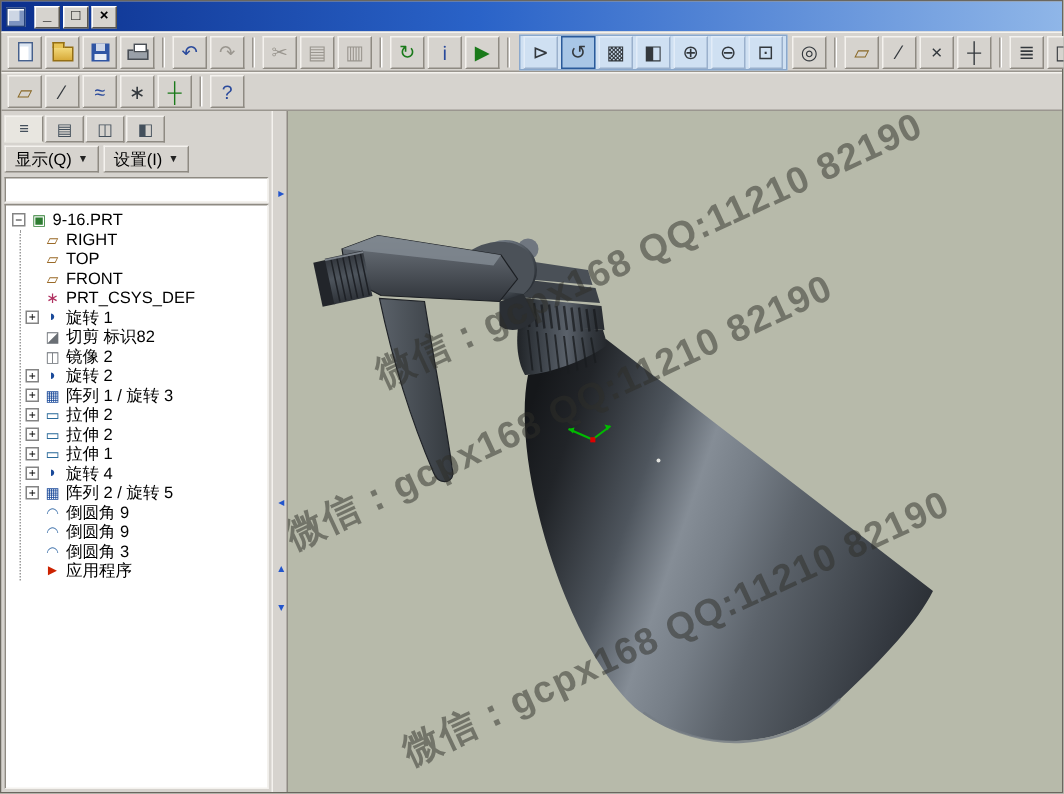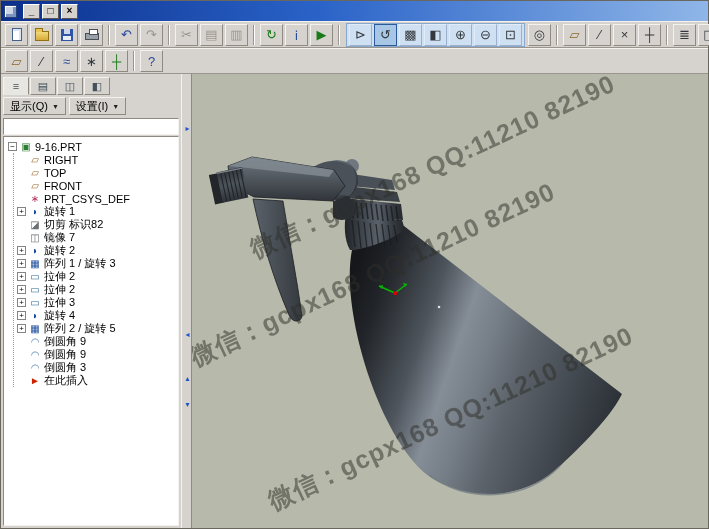--- a/index.html
+++ b/index.html
@@ -279,21 +279,21 @@
             <span class="tlabel">旋转 1</span>
           </div>
           <div class="titem">
             <span class="exp-sp"></span>
             <span class="ti ic-cut">◪</span>
             <span class="tlabel">切剪 标识82</span>
           </div>
           <div class="titem">
             <span class="exp-sp"></span>
             <span class="ti ic-mirror">◫</span>
-            <span class="tlabel">镜像 7</span>
+            <span class="tlabel">镜像 2</span>
           </div>
           <div class="titem">
             <span class="exp">+</span>
             <span class="ti ic-revolve">◗</span>
             <span class="tlabel">旋转 2</span>
           </div>
           <div class="titem">
             <span class="exp">+</span>
             <span class="ti ic-pattern">▦</span>
             <span class="tlabel">阵列 1 / 旋转 3</span>
@@ -304,21 +304,21 @@
             <span class="tlabel">拉伸 2</span>
           </div>
           <div class="titem">
             <span class="exp">+</span>
             <span class="ti ic-extrude">▭</span>
             <span class="tlabel">拉伸 2</span>
           </div>
           <div class="titem">
             <span class="exp">+</span>
             <span class="ti ic-extrude">▭</span>
-            <span class="tlabel">拉伸 3</span>
+            <span class="tlabel">拉伸 1</span>
           </div>
           <div class="titem">
             <span class="exp">+</span>
             <span class="ti ic-revolve">◗</span>
             <span class="tlabel">旋转 4</span>
           </div>
           <div class="titem">
             <span class="exp">+</span>
             <span class="ti ic-pattern">▦</span>
             <span class="tlabel">阵列 2 / 旋转 5</span>
@@ -334,21 +334,21 @@
             <span class="tlabel">倒圆角 9</span>
           </div>
           <div class="titem">
             <span class="exp-sp"></span>
             <span class="ti ic-round">◠</span>
             <span class="tlabel">倒圆角 3</span>
           </div>
           <div class="titem">
             <span class="exp-sp"></span>
             <span class="ti ic-insert">►</span>
-            <span class="tlabel">在此插入</span>
+            <span class="tlabel">应用程序</span>
           </div>
         </div>
       </div>
     </div>
 
     <div class="splitter">
       <span class="sash" style="top:50px">▸</span>
       <span class="sash" style="top:256px">◂</span>
       <span class="sash" style="top:300px">▴</span>
       <span class="sash" style="top:326px">▾</span>

